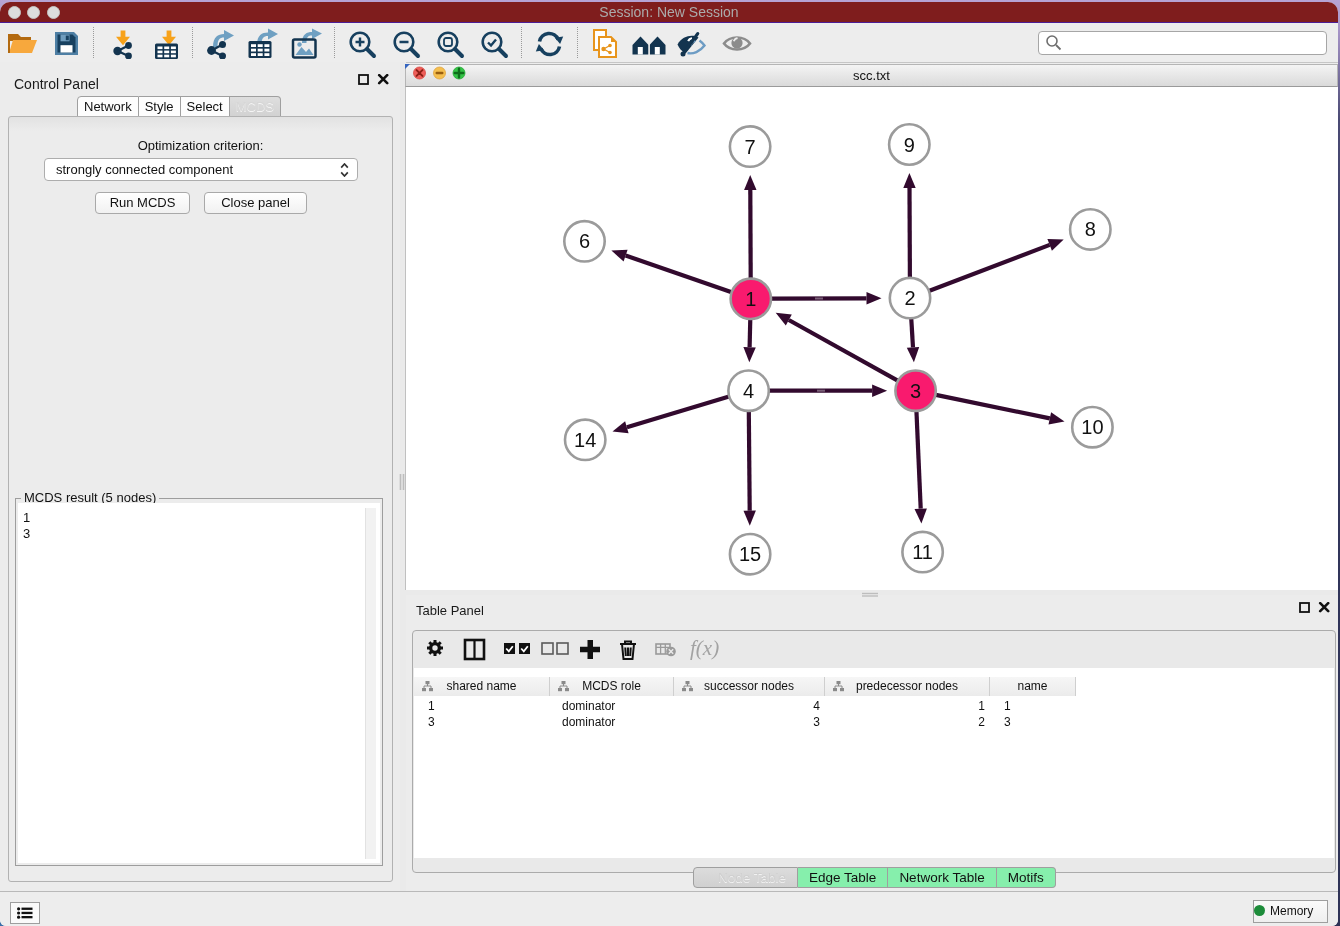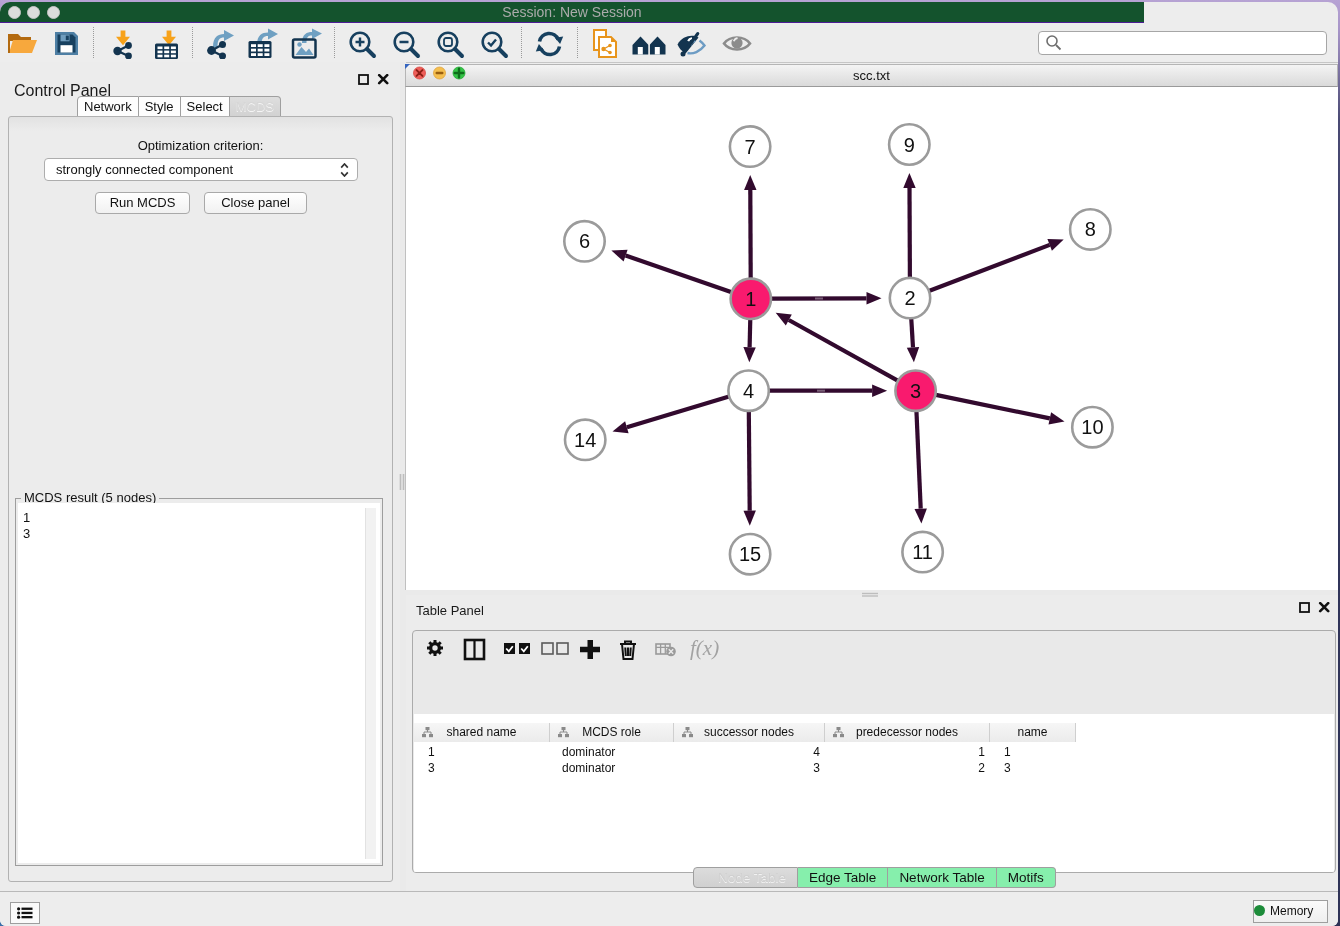--- a/index.html
+++ b/index.html
@@ -2,31 +2,31 @@
 <html><head>
 <meta charset="utf-8">
 <style>
 html,body{margin:0;padding:0;}
 body{width:1340px;height:926px;overflow:hidden;font-family:"Liberation Sans",sans-serif;
  background:linear-gradient(180deg,#b7a3d4 0px,#a795c8 30px,#4a4a74 120px,#32365c 400px,#2e3256 926px);}
 #win{position:absolute;left:0;top:2px;width:1338px;height:924px;background:#ededed;
  border-radius:10px 10px 6px 6px;overflow:hidden;}
 .abs{position:absolute;}
 
-#titlebar{position:absolute;left:0;top:0;width:1144px;height:20px;background:#14532d;border-bottom:6px solid #4c1d95;}
+#titlebar{position:absolute;left:0;top:0;width:1338px;height:20px;background:#7f1d1d;border-bottom:6px solid #4c1d95;}
 #titlebar .dot{position:absolute;top:4px;width:13px;height:13px;border-radius:50%;background:#dcdcdc;border:1px solid #c3c3c3;box-sizing:border-box;}
 #titlebar .t{position:absolute;left:0;right:0;top:2px;text-align:center;font-size:14px;color:#ababab;}
 
 #toolbar{position:absolute;left:0;top:21px;width:1338px;height:39px;background:#ededed;border-bottom:1px solid #c6c6c6;}
 .tsep{position:absolute;top:4px;height:31px;width:0;border-left:1px dotted #9a9a9a;}
 .ticon{position:absolute;top:5px;}
 #searchbox{position:absolute;left:1038px;top:8px;width:287px;height:22px;background:#fff;border:1px solid #a6a6a6;border-radius:4px;}
 
 #cpanel{position:absolute;left:0;top:60px;width:400px;height:829px;background:#ececec;}
-#cpanel .hdr{position:absolute;left:14px;top:20px;font-size:16px;color:#1a1a1a;}
+#cpanel .hdr{position:absolute;left:14px;top:14px;font-size:14px;color:#1a1a1a;}
 .tabrow{position:absolute;top:34px;left:77px;height:21px;font-size:13px;}
 .tab{float:left;height:19px;line-height:19px;padding:0 6px;background:#fdfdfd;border:1px solid #9f9f9f;border-left:none;color:#111;}
 .tab.first{border-left:1px solid #9f9f9f;border-radius:4px 0 0 0;}
 .tab.sel{background:linear-gradient(#dedede,#d2d2d2);color:#d6d6d6;text-shadow:0 1px 0 #f5f5f5;border-radius:0 4px 0 0;}
 #cppanel{position:absolute;left:8px;top:54px;width:383px;height:764px;border:1px solid #b2b2b2;border-radius:3px;
  background:linear-gradient(#e2e2e2,#ececec 14px);}
 #optlabel{position:absolute;left:0;width:100%;top:21px;text-align:center;font-size:13px;color:#111;}
 #combo{position:absolute;left:35px;top:41px;width:301px;height:21px;background:#fff;border:1px solid #adadad;border-radius:4px;font-size:13px;color:#111;line-height:21px;padding-left:11px;box-sizing:content-box;}
 .btn{position:absolute;height:20px;line-height:20px;text-align:center;font-size:13px;color:#111;
  background:linear-gradient(#ffffff,#f1f1f1);border:1px solid #a9a9a9;border-radius:4px;}
@@ -41,21 +41,21 @@
 
 #netwin{position:absolute;left:405px;top:60px;width:933px;height:528px;}
 #nettitle{position:absolute;left:0;top:2px;width:933px;height:23px;background:linear-gradient(#f4f4f4,#dadada);border:1px solid #b5b5b5;border-bottom:1px solid #9a9a9a;box-sizing:border-box;}
 #nettitle .t{position:absolute;left:0;right:0;top:3px;text-align:center;font-size:13px;color:#111;}
 #netcanvas{position:absolute;left:0;top:25px;width:933px;height:503px;background:#fff;border-left:1px solid #c0c0c0;box-sizing:border-box;}
 
 #tpanel{position:absolute;left:406px;top:593px;width:932px;height:296px;background:#ececec;}
 #tpanel .hdr{position:absolute;left:10px;top:8px;font-size:13px;color:#1a1a1a;}
 #tcontainer{position:absolute;left:6px;top:35px;width:922px;height:241px;border:1px solid #ababab;border-radius:4px;background:#e9e9e9;overflow:hidden;}
 #ttools{position:absolute;left:0;top:0;width:100%;height:37px;}
-#ttable{position:absolute;left:1px;top:37px;width:920px;height:190px;background:#fff;margin-top:46px;}
+#ttable{position:absolute;left:1px;top:37px;width:920px;height:190px;background:#fff;}
 .trow{position:absolute;left:0;width:100%;height:16px;font-size:12px;color:#111;}
 .hcell{position:absolute;top:0;height:19px;background:linear-gradient(#f6f6f6,#ebebeb);border-right:1px solid #cfcfcf;box-sizing:border-box;text-align:center;font-size:12px;color:#111;line-height:19px;}
 
 .btabrow{position:absolute;left:287px;top:272px;height:21px;font-size:13.5px;}
 .btab{float:left;height:19px;line-height:19px;padding:0 11px;background:#86efac;border:1px solid #9f9f9f;border-left:none;color:#111;}
 .btab.first{border-left:1px solid #9f9f9f;border-radius:4px 0 0 4px;background:linear-gradient(#dcdcdc,#d0d0d0);color:#cfcfcf;text-shadow:0 1px 0 #f2f2f2;padding-left:24px;}
 .btab.last{border-radius:0 4px 4px 0;}
 
 #statusbar{position:absolute;left:0;top:889px;width:1338px;height:35px;background:#ededed;border-top:1px solid #b9b9b9;}
 #listbtn{position:absolute;left:10px;top:10px;width:28px;height:20px;background:#fafafa;border:1px solid #9e9e9e;}

